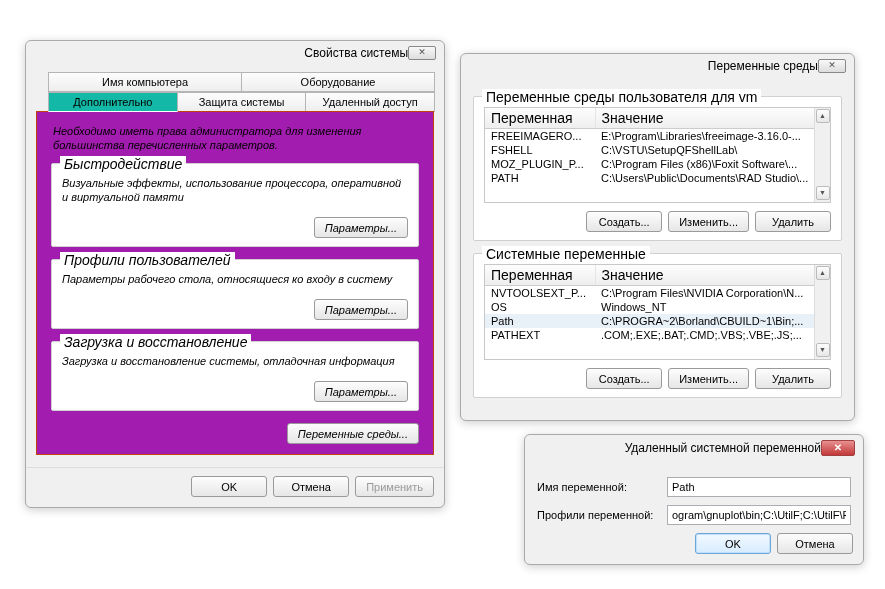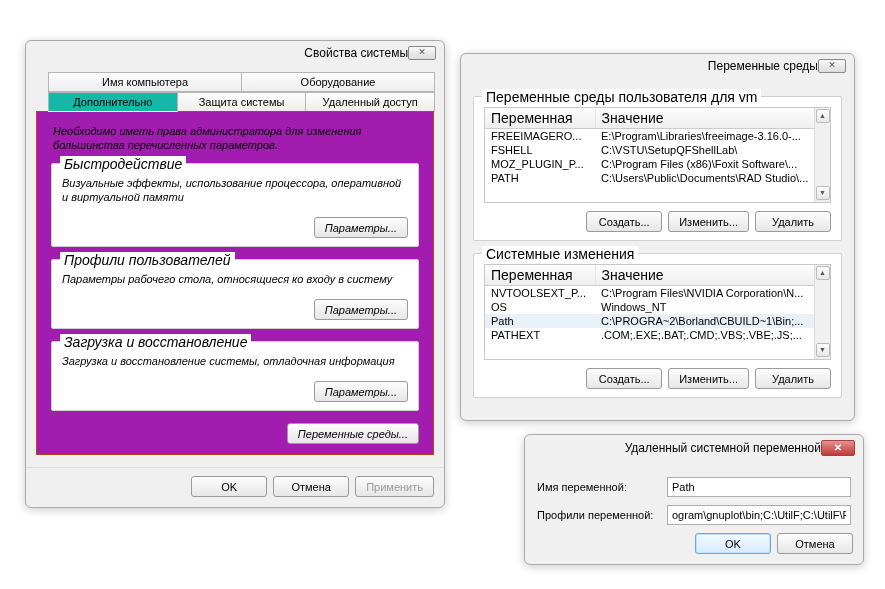--- a/index.html
+++ b/index.html
@@ -292,21 +292,21 @@
         </div>
       </div>
       <div class="btnrow" style="margin-top:8px;">
         <div class="btn">Создать...</div>
         <div class="btn">Изменить...</div>
         <div class="btn">Удалить</div>
       </div>
     </div>
 
     <div class="group">
-      <span class="legend">Системные изменения</span>
+      <span class="legend">Системные переменные</span>
       <div class="table-wrap">
         <table>
           <colgroup>
               <col style="width:110px">
               <col>
             </colgroup>
           <thead>
               <tr>
             <th>Переменная</th>
             <th>Значение</th>

